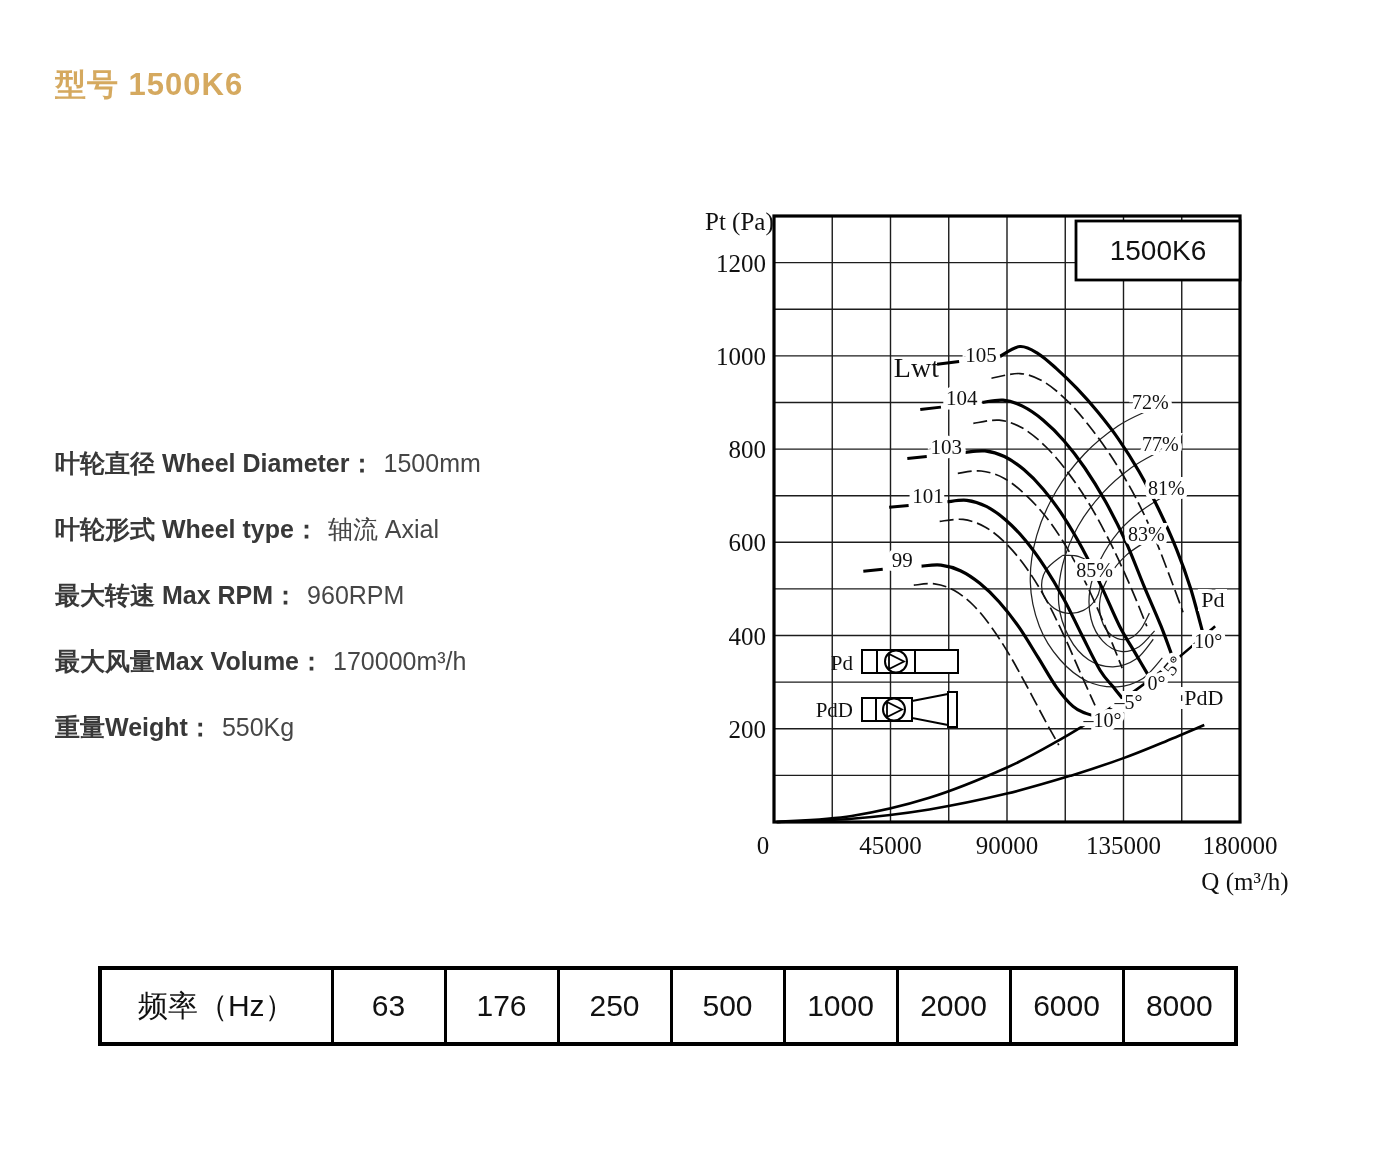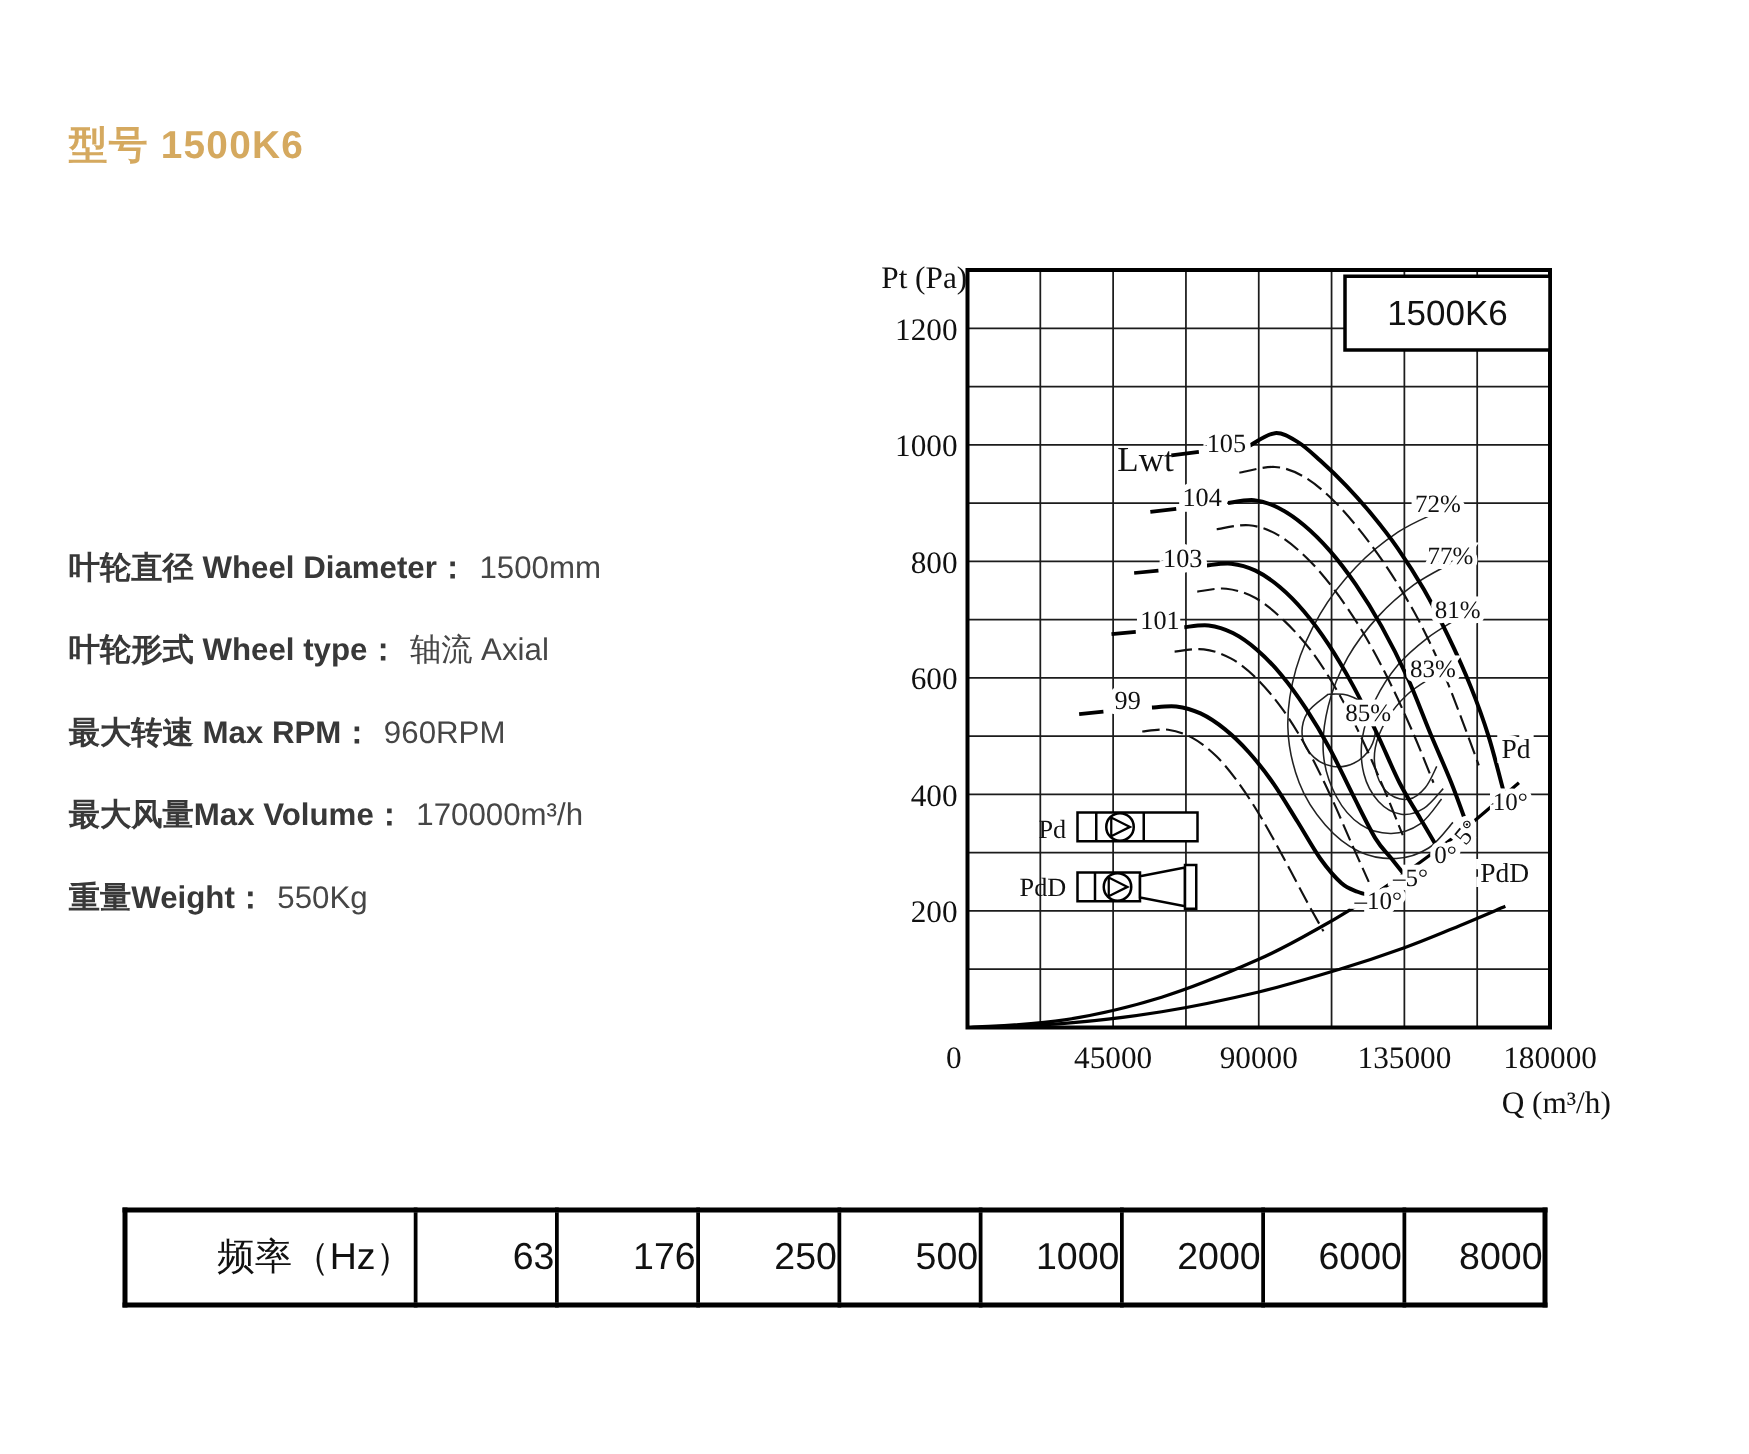--- a/index.html
+++ b/index.html
@@ -1,27 +1,27 @@
 <!DOCTYPE html>
 <html><head>
 <meta charset="utf-8">
 <style>
   html,body{margin:0;padding:0;background:#fff;}
   #page{position:relative;width:1399px;height:1163px;background:#ffffff;overflow:hidden;
         font-family:"Liberation Sans","DejaVu Sans",sans-serif;}
-  #model-title{position:absolute;left:55px;top:64px;font-size:31px;font-weight:700;letter-spacing:1px;margin-top:31px;}
-  #specs{position:absolute;left:55px;top:437px;}
+  #model-title{position:absolute;left:55px;top:64px;font-size:31px;font-weight:700;letter-spacing:1px;}
+  #specs{position:absolute;left:55px;top:447px;}
   .spec-line{height:28px;margin-bottom:38px;white-space:nowrap;font-size:25px;color:#3a3a3a;}
   .spec-line:nth-child(4){margin-top:20px;}
   .spec-label{font-weight:700;color:#383838;}
   .spec-value{margin-left:9px;font-weight:400;color:#464646;}
   #chart-svg{position:absolute;left:0;top:0;}
   #noise-table{position:absolute;left:98px;top:966px;border-collapse:collapse;table-layout:fixed;
                border:4px solid #000;font-family:"Liberation Sans","DejaVu Sans",sans-serif;}
-  #noise-table td{border:3px solid #000;text-align:right;vertical-align:middle;
+  #noise-table td{border:3px solid #000;text-align:center;vertical-align:middle;
                   font-size:30px;color:#111;padding:0;line-height:1.05;}
   #noise-table tr.hdr td{height:72px;}
   #noise-table tr.r2 td{height:28px;}
   #noise-table tr.r3 td{height:29px;}
 </style>
 </head>
 <body>
 <div id="page">
 
   <div id="model-title" style="color: rgb(213, 169, 95);">型号 1500K6</div>

